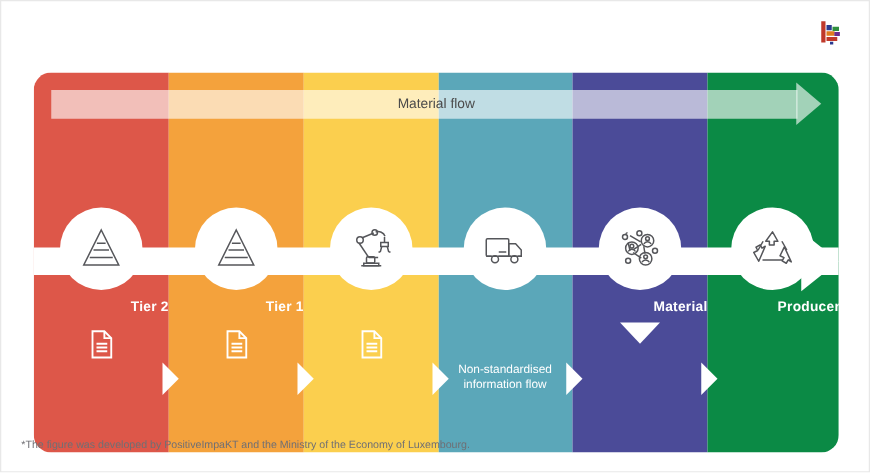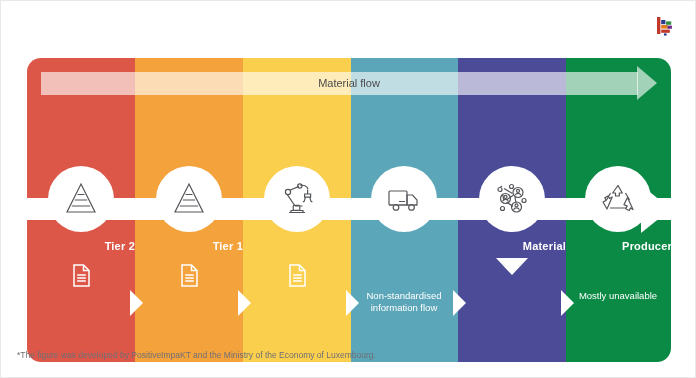--- a/index.html
+++ b/index.html
@@ -284,21 +284,20 @@
           <path d="M12.5 2 v5.5 H18"></path>
           <path d="M6.2 12 h8.6 M6.2 15 h8.6 M6.2 18 h8.6"></path>
         </svg>
       </span>
 
     </div>
 
     <div class="downtri" style="left:485px"></div>
 
     <div class="caption" style="left:377px">Non-standardised information flow</div>
-    <div class="caption" style="left:591px">Mostly unavailable</div>
 
     <div class="chev" style="left:108px"></div>
     <div class="chev" style="left:216px"></div>
     <div class="chev" style="left:324px"></div>
     <div class="chev" style="left:431px"></div>
     <div class="chev" style="left:539px"></div>
 
   </div>
 
   <div id="footnote">*The figure was developed by PositiveImpaKT and the Ministry of the Economy of Luxembourg.</div>

